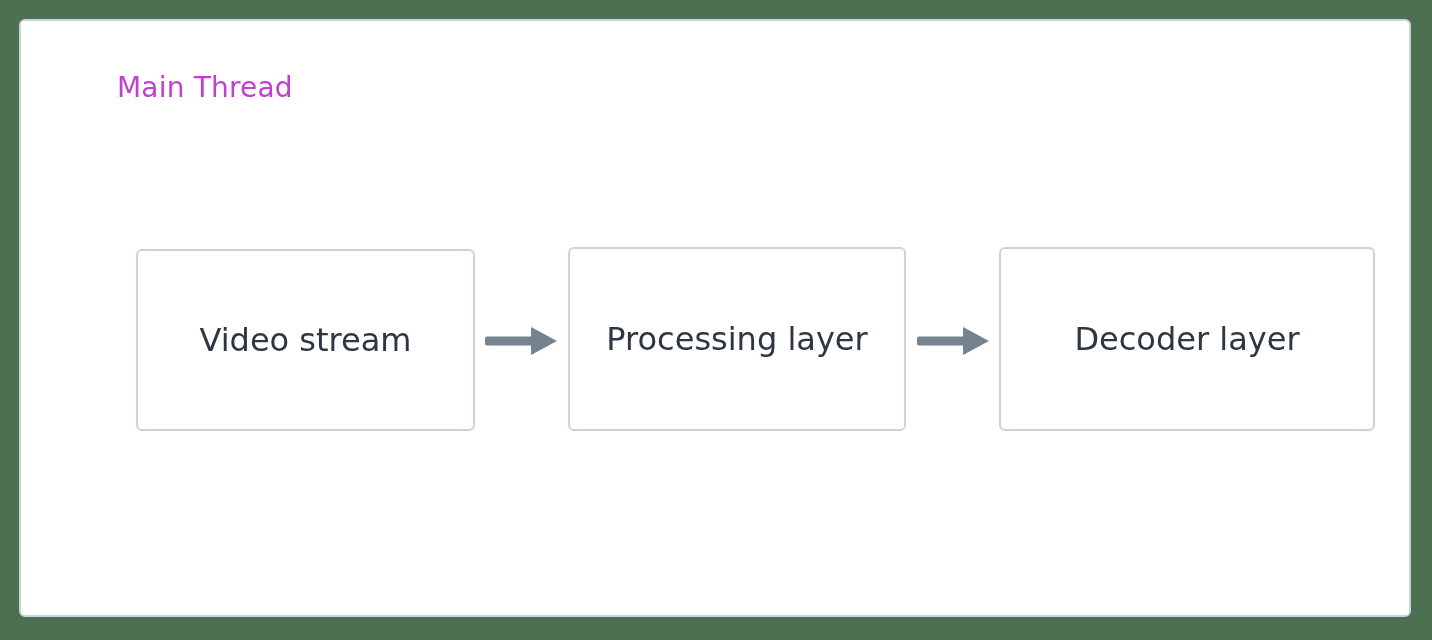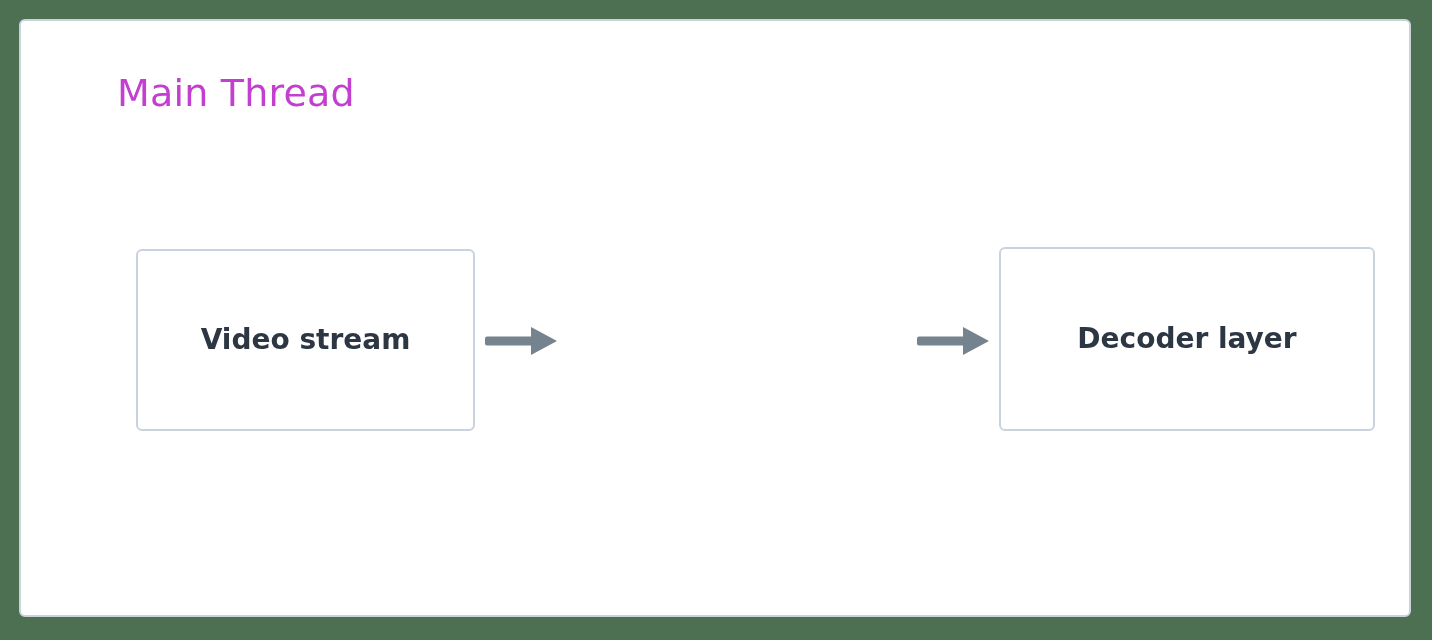--- a/index.html
+++ b/index.html
@@ -32,44 +32,43 @@
     box-sizing: border-box;
     background: #ffffff;
     border: 2px solid #c9d3dd;
     border-radius: 6px;
   }
 
   .subgraph-title {
     position: absolute;
     left: 96px;
     top: 53px;
-    font-size: 38px;
+    font-size: 28px;
     line-height: 1;
     color: #c23fd0;
     letter-spacing: 0.2px;
     white-space: nowrap;
   }
 
   
   .node {
     position: absolute;
     box-sizing: border-box;
     background: #ffffff;
     border: 2px solid #c9d3dd;
     border-radius: 6px;
     display: flex;
     align-items: center;
     justify-content: center;
   }
   .node-label {
-    font-size: 28px;
+    font-size: 32px;
     line-height: 1;
     color: #2c3743;
     white-space: nowrap;
-    font-weight: bold;
   }
 
   #node-video-stream {
     left: 115px;
     top: 228px;
     width: 339px;
     height: 182px;
   }
   #node-processing-layer {
     left: 547px;
@@ -115,20 +114,23 @@
       <span class="node-label">Video stream</span>
     </div>
 
     <svg class="edge-arrow" id="edge-1" viewBox="0 0 78 40">
       <g fill="#75838f">
         <rect x="2" y="15.5" width="50" height="9" rx="2"></rect>
         <path d="M 48 6 L 74 20 L 48 34 Z"></path>
       </g>
     </svg>
 
+    <div class="node" id="node-processing-layer">
+      <span class="node-label">Processing layer</span>
+    </div>
 
     <svg class="edge-arrow" id="edge-2" viewBox="0 0 78 40">
       <g fill="#75838f">
         <rect x="2" y="15.5" width="50" height="9" rx="2"></rect>
         <path d="M 48 6 L 74 20 L 48 34 Z"></path>
       </g>
     </svg>
 
     <div class="node" id="node-decoder-layer">
       <span class="node-label">Decoder layer</span>

